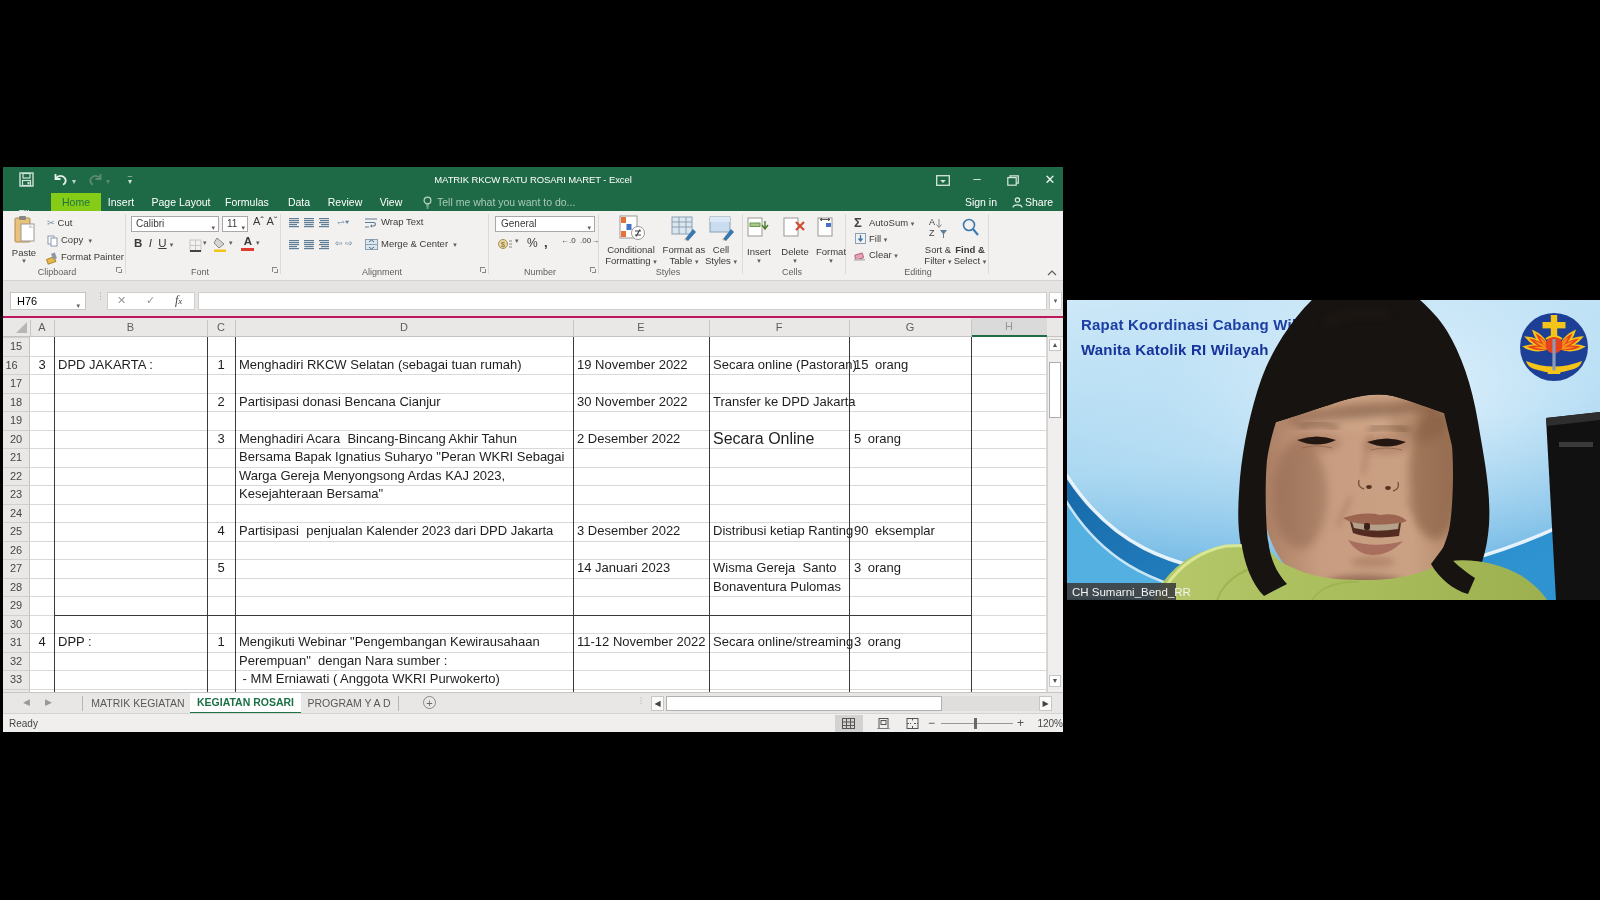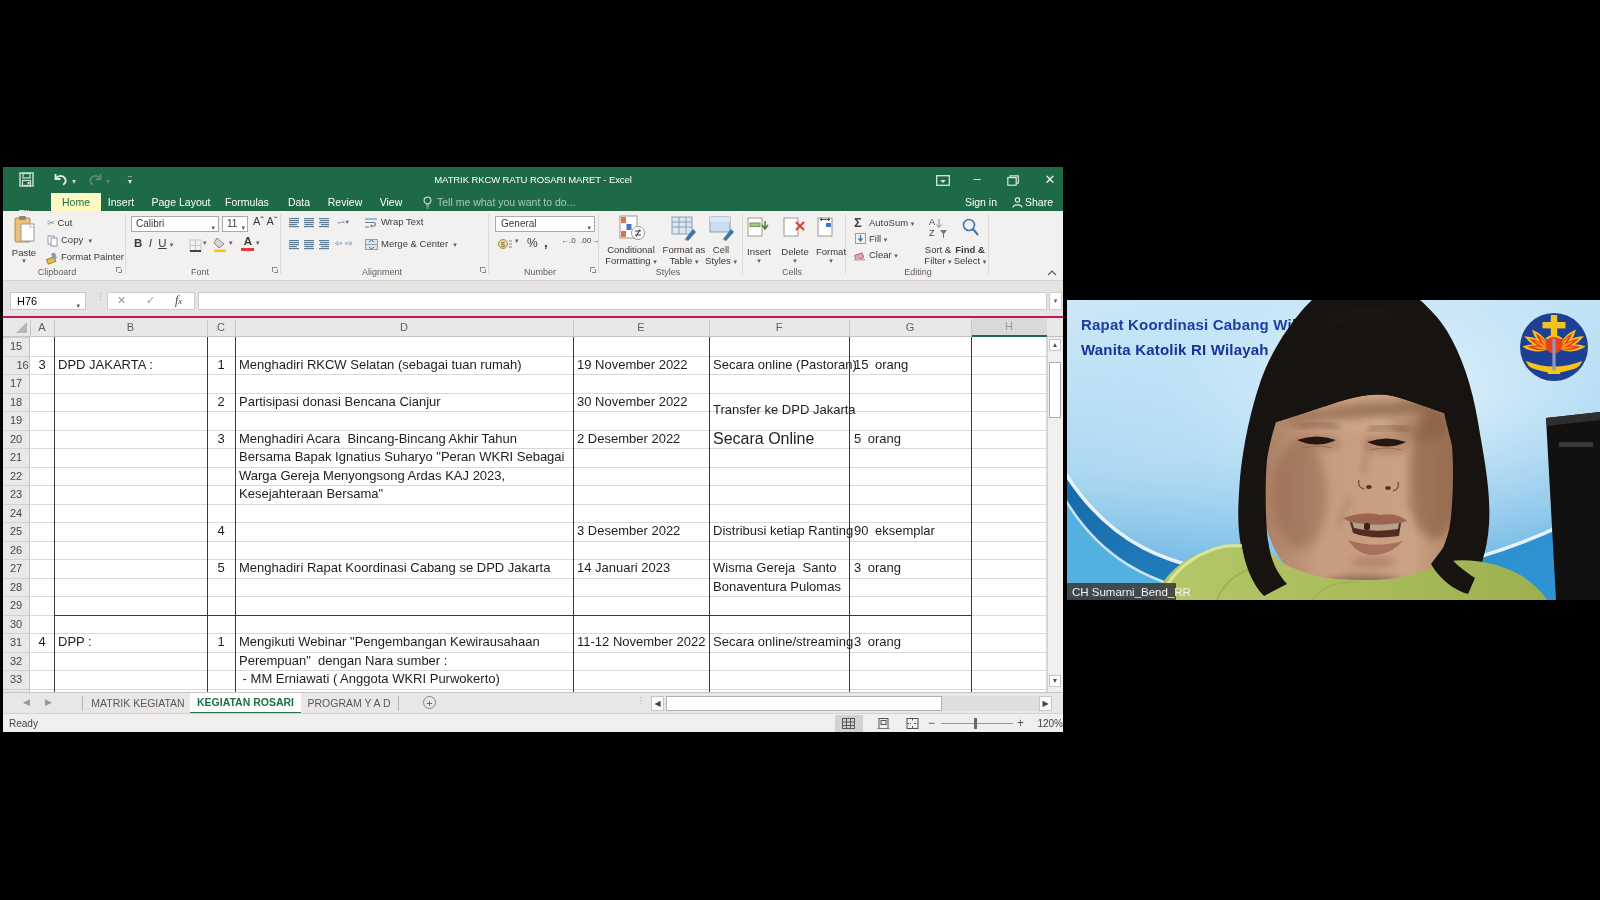--- a/index.html
+++ b/index.html
@@ -32,21 +32,21 @@
       </svg>
       <div style="position:absolute;left:966px;top:6px;width:16px;height:14px;color:#e9f2ec;font-size:13px;text-align:center;line-height:12px;">–</div>
       <svg style="position:absolute;left:1004px;top:8px;" width="12" height="11" viewBox="0 0 12 11">
 <rect x="0.8" y="2.6" width="8.4" height="7.6" fill="none" stroke="#d7e6de" stroke-width="1.2"></rect>
 <path d="M3 2.6 L3 0.8 L11.3 0.8 L11.3 8.2 L9.4 8.2" fill="none" stroke="#d7e6de" stroke-width="1.2"></path>
       </svg>
       <div style="position:absolute;left:1038px;top:5px;width:18px;height:16px;color:#f0f6f2;font-size:13px;text-align:center;line-height:15px;">✕</div>
     </div>
     <div style="position:absolute;left:0px;top:26px;width:1060px;height:18px;background:#1f6a46;font-size:10.5px;color:#ffffff;">
       <div style="position:absolute;left:10px;top:12px;width:28px;height:18px;text-align:center;line-height:18px;">File</div>
-      <div style="position:absolute;left:48px;top:0px;width:50px;height:18px;background:#fef9c3;color:#1e7145;text-align:center;line-height:18px;">Home</div>
+      <div style="position:absolute;left:48px;top:0px;width:50px;height:18px;background:#84cc16;color:#1e7145;text-align:center;line-height:18px;">Home</div>
       <div style="position:absolute;left:73px;top:0px;width:90px;height:18px;text-align:center;line-height:18px;">Insert</div>
       <div style="position:absolute;left:133px;top:0px;width:90px;height:18px;text-align:center;line-height:18px;">Page Layout</div>
       <div style="position:absolute;left:199px;top:0px;width:90px;height:18px;text-align:center;line-height:18px;">Formulas</div>
       <div style="position:absolute;left:251px;top:0px;width:90px;height:18px;text-align:center;line-height:18px;">Data</div>
       <div style="position:absolute;left:297px;top:0px;width:90px;height:18px;text-align:center;line-height:18px;">Review</div>
       <div style="position:absolute;left:343px;top:0px;width:90px;height:18px;text-align:center;line-height:18px;">View</div>
       <svg style="position:absolute;left:419px;top:3px;" width="11" height="13" viewBox="0 0 11 13">
 <circle cx="5.5" cy="4.5" r="3.4" fill="none" stroke="#b9d4c6" stroke-width="1.2"></circle>
 <path d="M4 8 L7 8 M4.2 10 L6.8 10 M4.6 12 L6.4 12" stroke="#b9d4c6" stroke-width="1"></path>
       </svg>
@@ -294,21 +294,21 @@
       <div style="position:absolute;left:232px;top:2px;width:1px;height:17px;background:#c9c7c5;"></div>
       <div style="position:absolute;left:570px;top:2px;width:1px;height:17px;background:#c9c7c5;"></div>
       <div style="position:absolute;left:706px;top:2px;width:1px;height:17px;background:#c9c7c5;"></div>
       <div style="position:absolute;left:846px;top:2px;width:1px;height:17px;background:#c9c7c5;"></div>
       <div style="position:absolute;left:968px;top:2px;width:1px;height:17px;background:#c9c7c5;"></div>
     </div>
     <div style="position:absolute;left:0px;top:170px;width:1044px;height:355px;background:#ffffff;overflow:hidden;">
       <div style="position:absolute;left:0px;top:0px;width:27px;height:355px;background:#e9e8e7;border-right:1px solid #c5c3c1;"></div>
       <div style="position:absolute;left:0px;top:0.0px;width:26px;height:18.5px;text-align:center;line-height:18.5px;font-size:11px;color:#474645;">15</div>
       <div style="position:absolute;left:0px;top:0.0px;width:26px;height:1px;background:#d2d0ce;"></div>
-      <div style="position:absolute;left:11px;top:18.5px;width:17px;height:18.5px;text-align:center;line-height:18.5px;font-size:11px;color:#474645;">16</div>
+      <div style="position:absolute;left:0px;top:18.5px;width:17px;height:18.5px;text-align:center;line-height:18.5px;font-size:11px;color:#474645;">16</div>
       <div style="position:absolute;left:0px;top:18.5px;width:26px;height:1px;background:#d2d0ce;"></div>
       <div style="position:absolute;left:0px;top:37.0px;width:26px;height:18.5px;text-align:center;line-height:18.5px;font-size:11px;color:#474645;">17</div>
       <div style="position:absolute;left:0px;top:37.0px;width:26px;height:1px;background:#d2d0ce;"></div>
       <div style="position:absolute;left:0px;top:55.5px;width:26px;height:18.5px;text-align:center;line-height:18.5px;font-size:11px;color:#474645;">18</div>
       <div style="position:absolute;left:0px;top:55.5px;width:26px;height:1px;background:#d2d0ce;"></div>
       <div style="position:absolute;left:0px;top:74.0px;width:26px;height:18.5px;text-align:center;line-height:18.5px;font-size:11px;color:#474645;">19</div>
       <div style="position:absolute;left:0px;top:74.0px;width:26px;height:1px;background:#d2d0ce;"></div>
       <div style="position:absolute;left:0px;top:92.5px;width:26px;height:18.5px;text-align:center;line-height:18.5px;font-size:11px;color:#474645;">20</div>
       <div style="position:absolute;left:0px;top:92.5px;width:26px;height:1px;background:#d2d0ce;"></div>
       <div style="position:absolute;left:0px;top:111.0px;width:26px;height:18.5px;text-align:center;line-height:18.5px;font-size:11px;color:#474645;">21</div>
@@ -370,35 +370,35 @@
       <div style="position:absolute;left:27px;top:18.5px;width:24px;height:18.5px;font-size:13px;color:#1f1e1d;white-space:pre;line-height:18.5px;text-align:center;">3</div>
       <div style="position:absolute;left:55px;top:18.5px;height:18.5px;font-size:13px;color:#1f1e1d;white-space:pre;line-height:18.5px;">DPD JAKARTA :</div>
       <div style="position:absolute;left:204px;top:18.5px;width:28px;height:18.5px;font-size:13px;color:#1f1e1d;white-space:pre;line-height:18.5px;text-align:center;">1</div>
       <div style="position:absolute;left:236px;top:18.5px;height:18.5px;font-size:13px;color:#1f1e1d;white-space:pre;line-height:18.5px;">Menghadiri RKCW Selatan (sebagai tuan rumah)</div>
       <div style="position:absolute;left:574px;top:18.5px;height:18.5px;font-size:13px;color:#1f1e1d;white-space:pre;line-height:18.5px;">19 November 2022</div>
       <div style="position:absolute;left:710px;top:18.5px;height:18.5px;font-size:13px;color:#1f1e1d;white-space:pre;line-height:18.5px;">Secara online (Pastoran)</div>
       <div style="position:absolute;left:851px;top:18.5px;height:18.5px;font-size:13px;color:#1f1e1d;white-space:pre;line-height:18.5px;">15 orang</div>
       <div style="position:absolute;left:204px;top:55.5px;width:28px;height:18.5px;font-size:13px;color:#1f1e1d;white-space:pre;line-height:18.5px;text-align:center;">2</div>
       <div style="position:absolute;left:236px;top:55.5px;height:18.5px;font-size:13px;color:#1f1e1d;white-space:pre;line-height:18.5px;">Partisipasi donasi Bencana Cianjur</div>
       <div style="position:absolute;left:574px;top:55.5px;height:18.5px;font-size:13px;color:#1f1e1d;white-space:pre;line-height:18.5px;">30 November 2022</div>
-      <div style="position:absolute;left:710px;top:55.5px;height:18.5px;font-size:13px;color:#1f1e1d;white-space:pre;line-height:18.5px;margin-top:8px;">Transfer ke DPD Jakarta</div>
+      <div style="position:absolute;left:710px;top:55.5px;height:18.5px;font-size:13px;color:#1f1e1d;white-space:pre;line-height:18.5px;">Transfer ke DPD Jakarta</div>
       <div style="position:absolute;left:204px;top:92.5px;width:28px;height:18.5px;font-size:13px;color:#1f1e1d;white-space:pre;line-height:18.5px;text-align:center;">3</div>
       <div style="position:absolute;left:236px;top:92.5px;height:18.5px;font-size:13px;color:#1f1e1d;white-space:pre;line-height:18.5px;">Menghadiri Acara  Bincang-Bincang Akhir Tahun</div>
       <div style="position:absolute;left:574px;top:92.5px;height:18.5px;font-size:13px;color:#1f1e1d;white-space:pre;line-height:18.5px;">2 Desember 2022</div>
       <div style="position:absolute;left:710px;top:92.5px;height:18.5px;font-size:16px;color:#1f1e1d;white-space:pre;line-height:18.5px;">Secara Online</div>
       <div style="position:absolute;left:851px;top:92.5px;height:18.5px;font-size:13px;color:#1f1e1d;white-space:pre;line-height:18.5px;">5 orang</div>
       <div style="position:absolute;left:236px;top:111.0px;height:18.5px;font-size:13px;color:#1f1e1d;white-space:pre;line-height:18.5px;">Bersama Bapak Ignatius Suharyo "Peran WKRI Sebagai</div>
       <div style="position:absolute;left:236px;top:129.5px;height:18.5px;font-size:13px;color:#1f1e1d;white-space:pre;line-height:18.5px;">Warga Gereja Menyongsong Ardas KAJ 2023,</div>
       <div style="position:absolute;left:236px;top:148.0px;height:18.5px;font-size:13px;color:#1f1e1d;white-space:pre;line-height:18.5px;">Kesejahteraan Bersama"</div>
       <div style="position:absolute;left:204px;top:185.0px;width:28px;height:18.5px;font-size:13px;color:#1f1e1d;white-space:pre;line-height:18.5px;text-align:center;">4</div>
+      <div style="position:absolute;left:236px;top:185.0px;height:18.5px;font-size:13px;color:#1f1e1d;white-space:pre;line-height:18.5px;">Partisipasi  penjualan Kalender 2023 dari DPD Jakarta</div>
       <div style="position:absolute;left:574px;top:185.0px;height:18.5px;font-size:13px;color:#1f1e1d;white-space:pre;line-height:18.5px;">3 Desember 2022</div>
       <div style="position:absolute;left:710px;top:185.0px;height:18.5px;font-size:13px;color:#1f1e1d;white-space:pre;line-height:18.5px;">Distribusi ketiap Ranting</div>
       <div style="position:absolute;left:851px;top:185.0px;height:18.5px;font-size:13px;color:#1f1e1d;white-space:pre;line-height:18.5px;">90 eksemplar</div>
       <div style="position:absolute;left:204px;top:222.0px;width:28px;height:18.5px;font-size:13px;color:#1f1e1d;white-space:pre;line-height:18.5px;text-align:center;">5</div>
-      <div style="position:absolute;left:236px;top:222.0px;height:18.5px;font-size:13px;color:#1f1e1d;white-space:pre;line-height:18.5px;">Menghadiri Rapat Koordinasi Cabang se DPD Jakarta</div>
       <div style="position:absolute;left:574px;top:222.0px;height:18.5px;font-size:13px;color:#1f1e1d;white-space:pre;line-height:18.5px;">14 Januari 2023</div>
       <div style="position:absolute;left:710px;top:222.0px;height:18.5px;font-size:13px;color:#1f1e1d;white-space:pre;line-height:18.5px;">Wisma Gereja  Santo</div>
       <div style="position:absolute;left:851px;top:222.0px;height:18.5px;font-size:13px;color:#1f1e1d;white-space:pre;line-height:18.5px;">3 orang</div>
       <div style="position:absolute;left:710px;top:240.5px;height:18.5px;font-size:13px;color:#1f1e1d;white-space:pre;line-height:18.5px;">Bonaventura Pulomas</div>
       <div style="position:absolute;left:27px;top:296.0px;width:24px;height:18.5px;font-size:13px;color:#1f1e1d;white-space:pre;line-height:18.5px;text-align:center;">4</div>
       <div style="position:absolute;left:55px;top:296.0px;height:18.5px;font-size:13px;color:#1f1e1d;white-space:pre;line-height:18.5px;">DPP :</div>
       <div style="position:absolute;left:204px;top:296.0px;width:28px;height:18.5px;font-size:13px;color:#1f1e1d;white-space:pre;line-height:18.5px;text-align:center;">1</div>
       <div style="position:absolute;left:236px;top:296.0px;height:18.5px;font-size:13px;color:#1f1e1d;white-space:pre;line-height:18.5px;">Mengikuti Webinar "Pengembangan Kewirausahaan</div>
       <div style="position:absolute;left:574px;top:296.0px;height:18.5px;font-size:13px;color:#1f1e1d;white-space:pre;line-height:18.5px;">11-12 November 2022</div>
       <div style="position:absolute;left:710px;top:296.0px;height:18.5px;font-size:13px;color:#1f1e1d;white-space:pre;line-height:18.5px;">Secara online/streaming</div>

